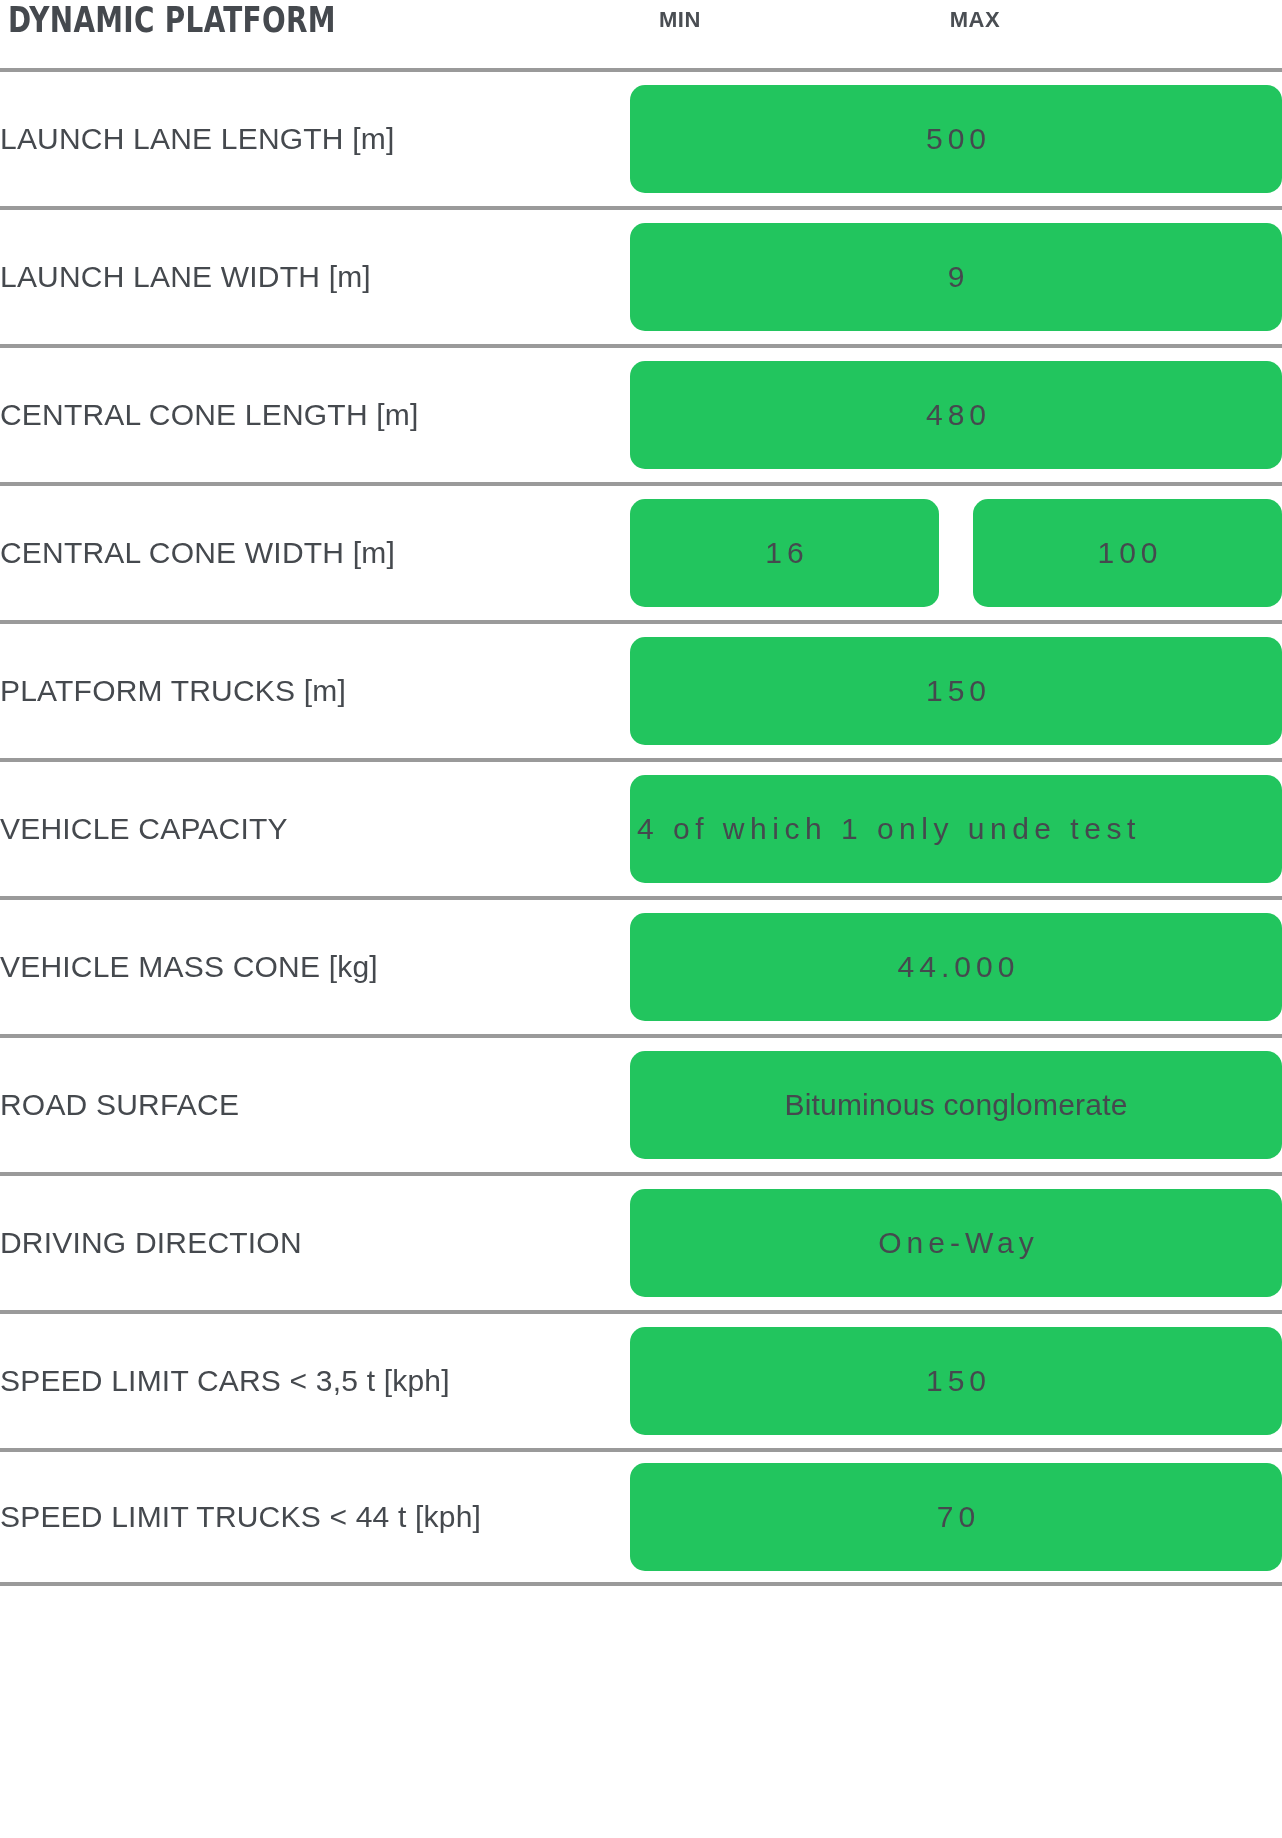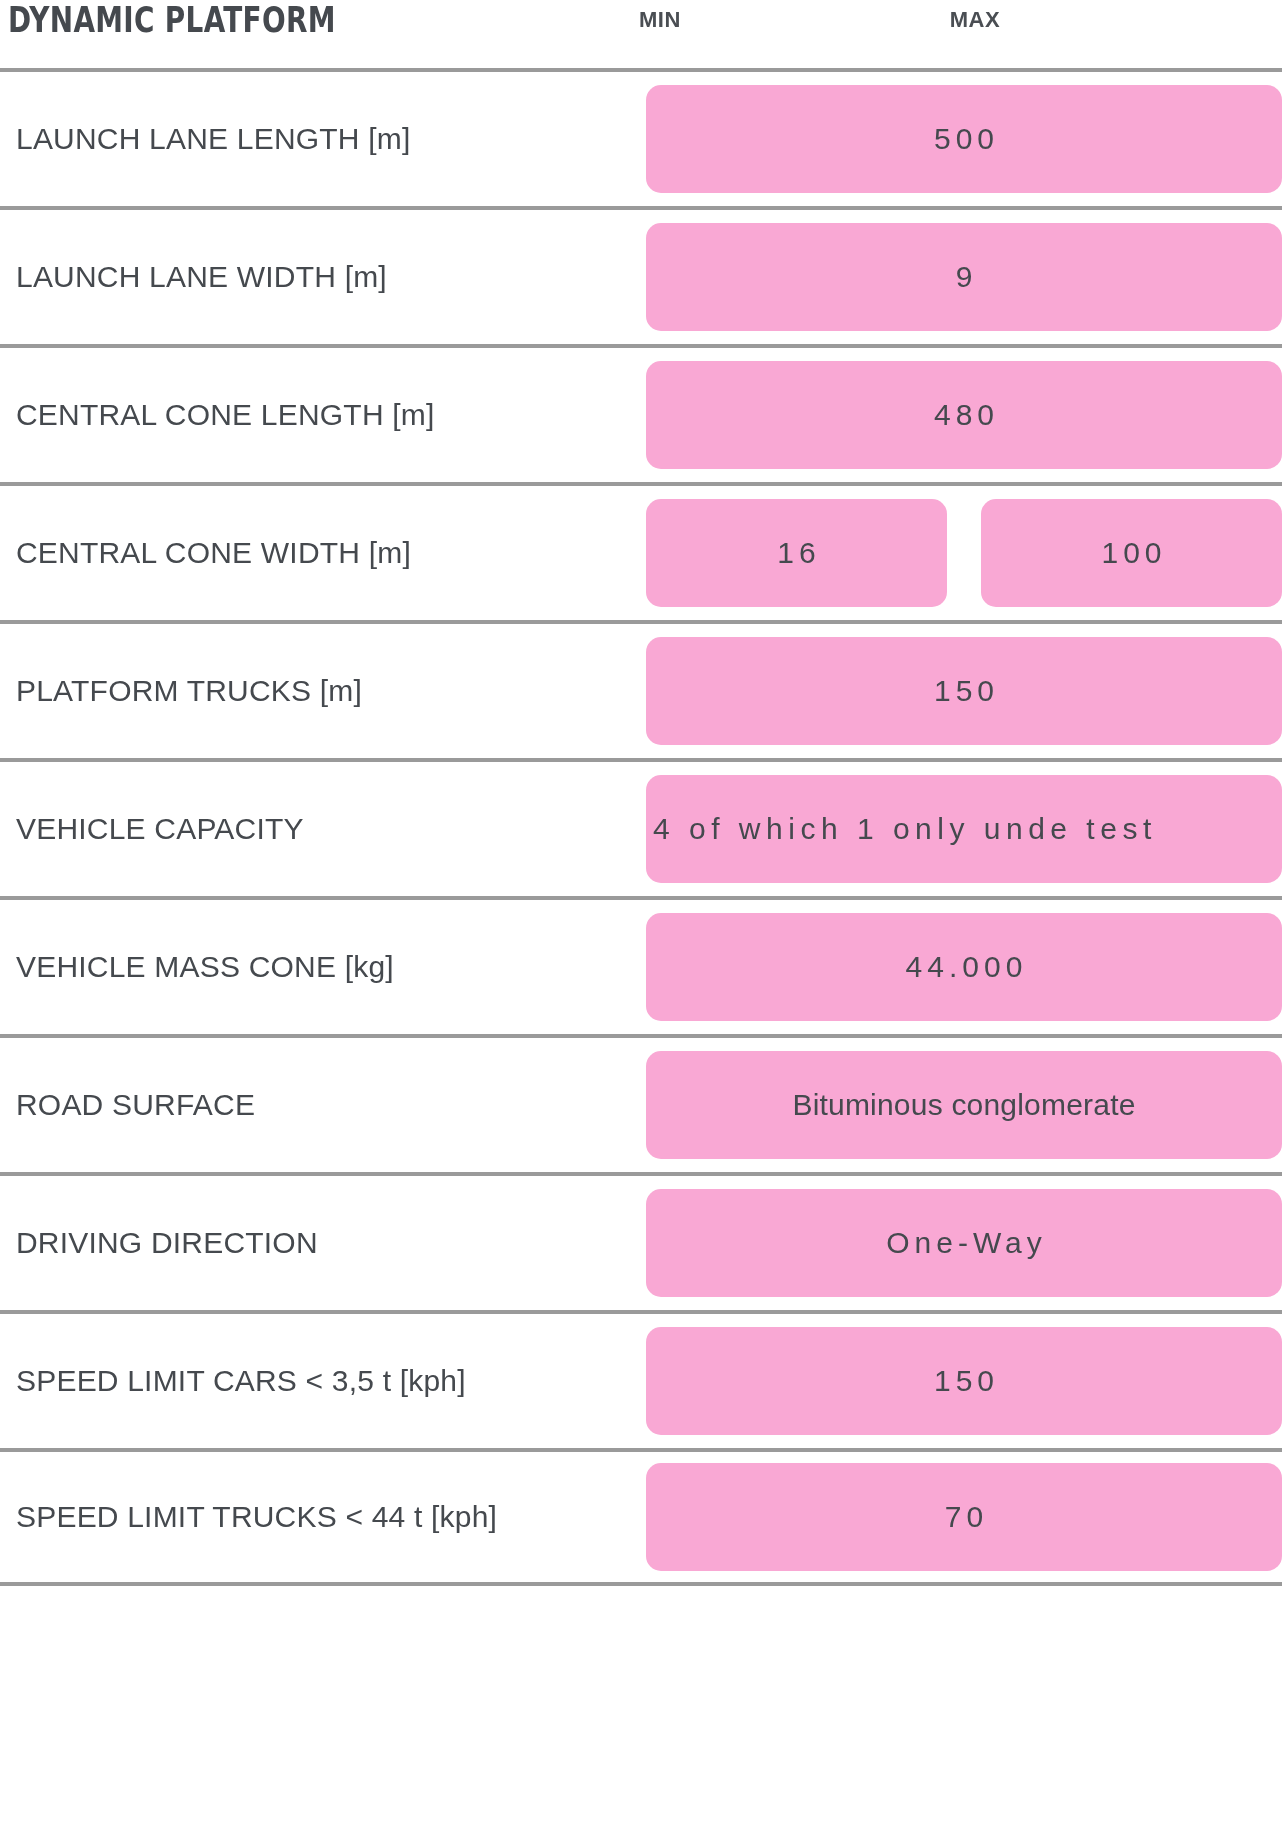--- a/index.html
+++ b/index.html
@@ -47,33 +47,33 @@
   .col-head {
     position: absolute;
     top: 6px;
     font-size: 22px;
     font-weight: 700;
     color: #4a4e53;
     letter-spacing: 0.6px;
     line-height: 28px;
     text-align: center;
   }
-  .col-head.min { left: 590px; width: 140px; }
+  .col-head.min { left: 610px; width: 140px; }
   .col-head.max { left: 905px; width: 140px; }
 
   
   .rows { position: relative; }
 
   .row {
     position: relative;
     display: flex;
     align-items: center;
     border-top: 4px solid #9a9a9a;
     min-height: 138px;
-    padding-left: 16px;
+    padding-left: 0;
     justify-content: space-between;
   }
 
   .row:last-child {
     border-bottom: 4px solid #9a9a9a;
   }
 
   .row-label {
     width: 630px;
     flex: 0 0 630px;
@@ -88,21 +88,21 @@
   .row-values {
     position: relative;
     flex: 1 1 auto;
     display: flex;
     align-items: stretch;
     gap: 34px;
     height: 108px;
   }
 
   .pill {
-    background: #f9a8d4;
+    background: #22c55e;
     border-radius: 15px;
     display: flex;
     align-items: center;
     justify-content: center;
     height: 108px;
     flex: 1 1 0;
     font-size: 30px;
     font-weight: 500;
     color: #45494e;
     letter-spacing: 5px;

